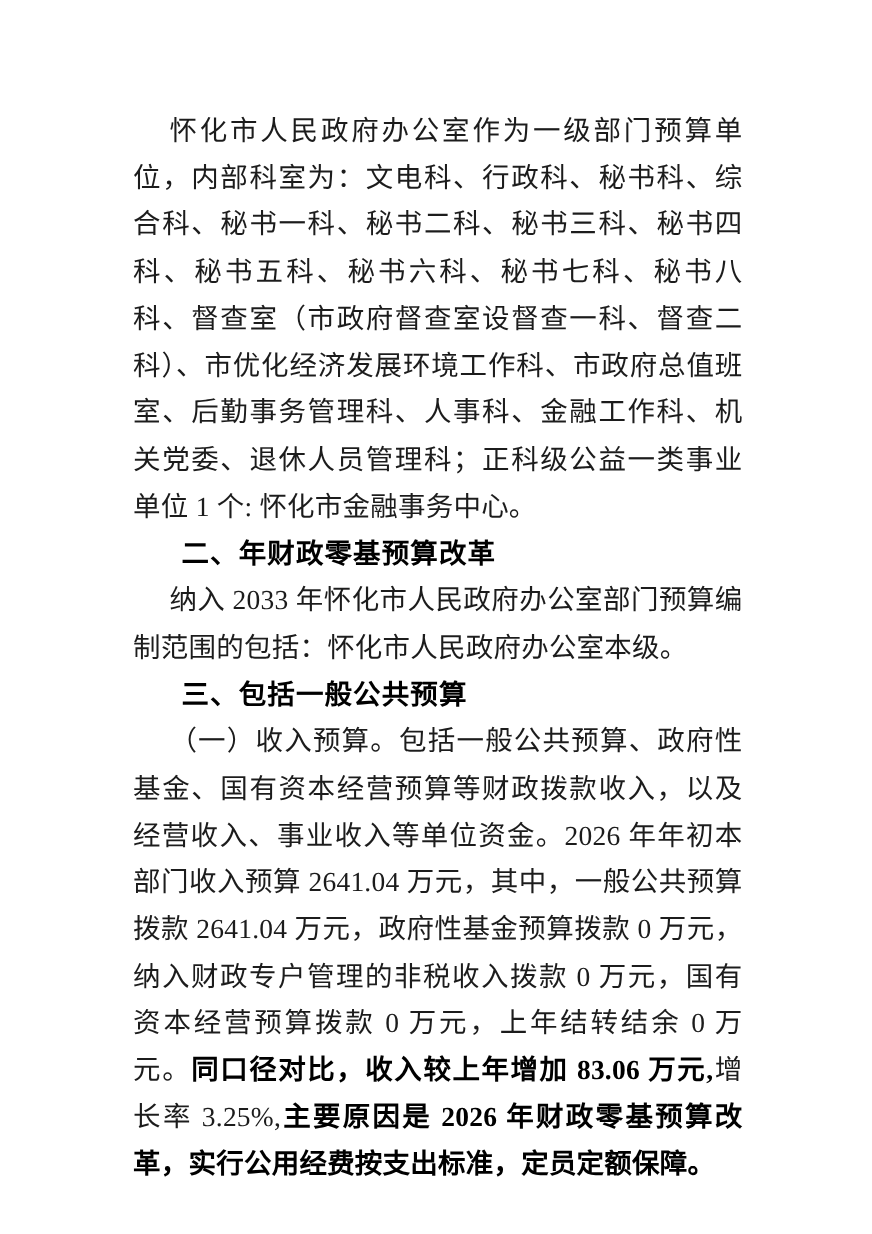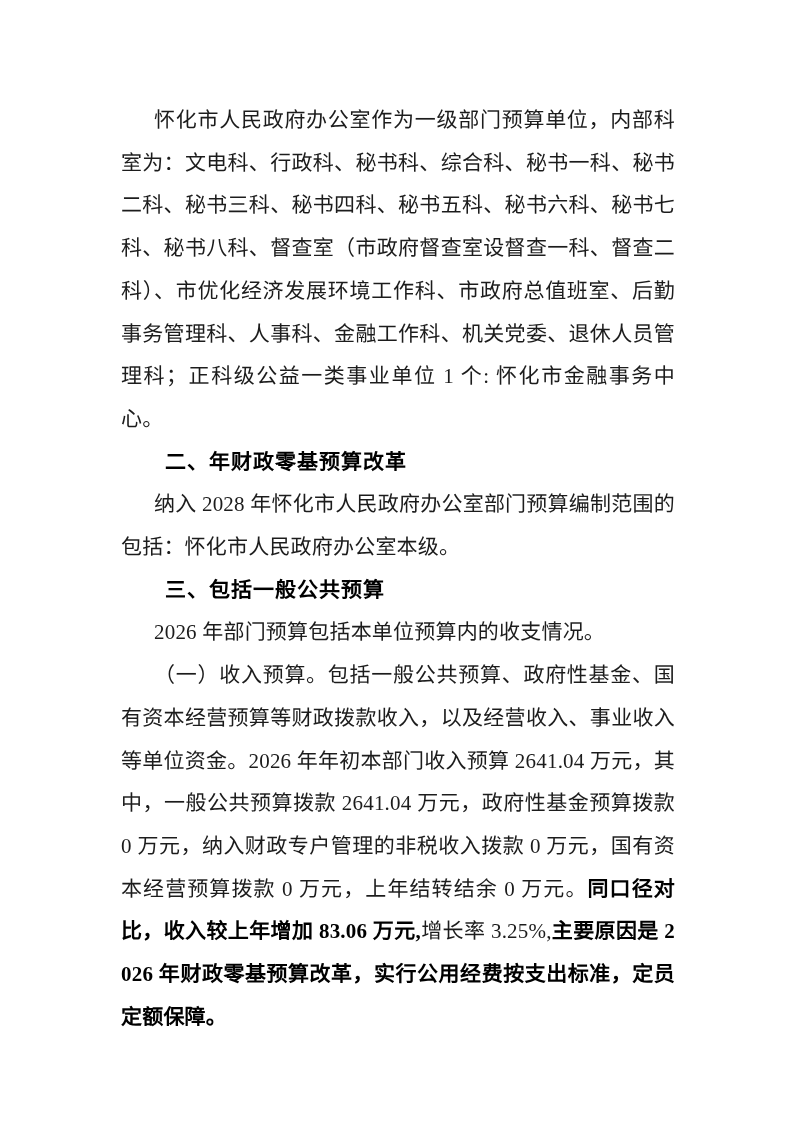--- a/index.html
+++ b/index.html
@@ -8,21 +8,21 @@
     background: #ffffff;
   }
   .page {
     position: relative;
     width: 793px;
     height: 1122px;
     background: #ffffff;
     box-sizing: border-box;
     padding: 99px 118px 0 121px;
     font-family: "Liberation Serif", "DejaVu Serif", serif;
-    font-size: 21px;
+    font-size: 25px;
     line-height: 42.7px;
     color: #1c1c1c;
     overflow: hidden;
   }
   .para {
     margin: 0;
     text-align: justify;
     text-justify: inter-character;
     text-indent: 33px;
     letter-spacing: 0.2px;
@@ -52,28 +52,25 @@
 
   <p class="para">
     <span class="seg-regular">怀化市人民政府办公室作为一级部门预算单位，内部科室为：文电科、行政科、秘书科、综合科、秘书一科、秘书二科、秘书三科、秘书四科、秘书五科、秘书六科、秘书七科、秘书八科、督查室（市政府督查室设督查一科、督查二科）、市优化经济发展环境工作科、市政府总值班室、后勤事务管理科、人事科、金融工作科、机关党委、退休人员管理科；正科级公益一类事业单位 1 个: 怀化市金融事务中心。</span>
   </p>
 
   <p class="para heading">
     <span class="seg-bold">二、年财政零基预算改革</span>
   </p>
 
   <p class="para">
-    <span class="seg-regular">纳入 2028 年怀化市人民政府办公室部门预算编制范围的包括：怀化市人民政府办公室本级。</span>
+    <span class="seg-regular">纳入 2033 年怀化市人民政府办公室部门预算编制范围的包括：怀化市人民政府办公室本级。</span>
   </p>
 
   <p class="para heading">
     <span class="seg-bold">三、包括一般公共预算</span>
   </p>
 
-  <p class="para">
-    <span class="seg-regular">2026 年部门预算包括本单位预算内的收支情况。</span>
-  </p>
 
   <p class="para">
     <span class="seg-regular">（一）收入预算。包括一般公共预算、政府性基金、国有资本经营预算等财政拨款收入，以及经营收入、事业收入等单位资金。2026 年年初本部门收入预算 2641.04 万元，其中，一般公共预算拨款 2641.04 万元，政府性基金预算拨款 0 万元，纳入财政专户管理的非税收入拨款 0 万元，国有资本经营预算拨款 0 万元，上年结转结余 0 万元。</span><span class="seg-bold">同口径对比，收入较上年增加 83.06 万元,</span><span class="seg-regular">增长率 3.25%,</span><span class="seg-bold">主要原因是 2026 年财政零基预算改革，实行公用经费按支出标准，定员定额保障。</span>
   </p>
 
 </div>
 
 </body></html>

